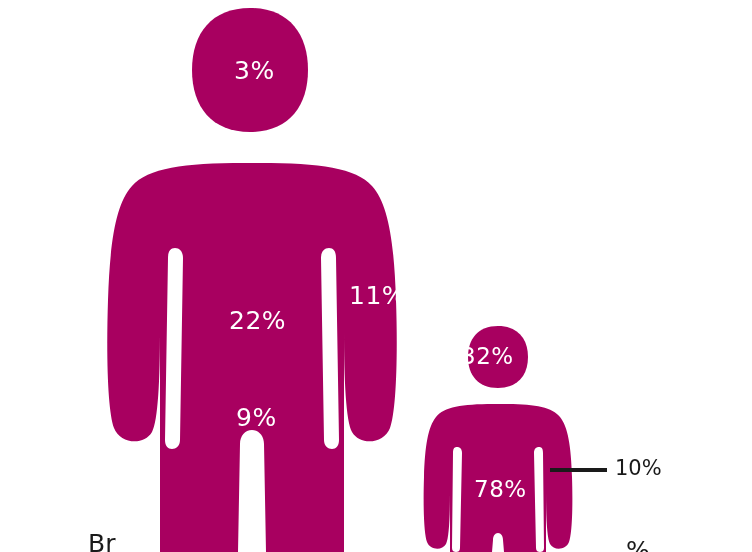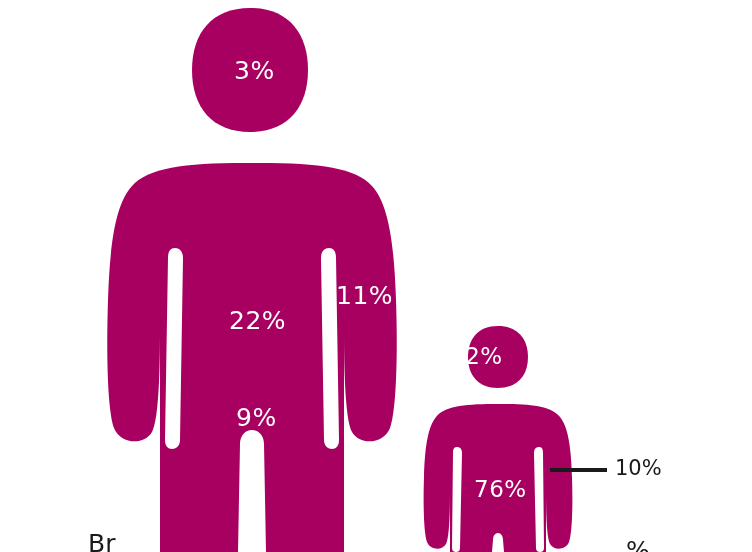--- a/index.html
+++ b/index.html
@@ -141,27 +141,27 @@
   </svg>
 
   <svg class="fig" viewBox="0 0 752 552">
     <line x1="550" y1="470" x2="607" y2="470" stroke="#1a1a1a" stroke-width="4"></line>
   </svg>
 
   <span class="pct-label" style="left:234px;top:58px;">3%</span>
 
   <span class="pct-label" style="left:229px;top:265px;margin-top:43px;">22%</span>
 
-  <span class="pct-label" style="left:336px;top:283px;">11%</span>
+  <span class="pct-label" style="left:336px;top:283px;padding-left:13px;">11%</span>
 
   <span class="pct-label" style="left:236px;top:405px;">9%</span>
 
-  <span class="pct-label small" style="left:450px;top:345px;">32%</span>
+  <span class="pct-label small" style="left:461px;top:345px;">32%</span>
 
-  <span class="pct-label small" style="left:474px;top:478px;">76%</span>
+  <span class="pct-label small" style="left:474px;top:478px;">78%</span>
 
   <span class="callout-label" style="left:615px;top:458px;">10%</span>
 
   <span class="clipped-text" style="left:88px;top:531px;">Br</span>
 
   <span class="clipped-text" style="left:626px;top:538px;">%</span>
 
 </div>
 
 </body></html>

